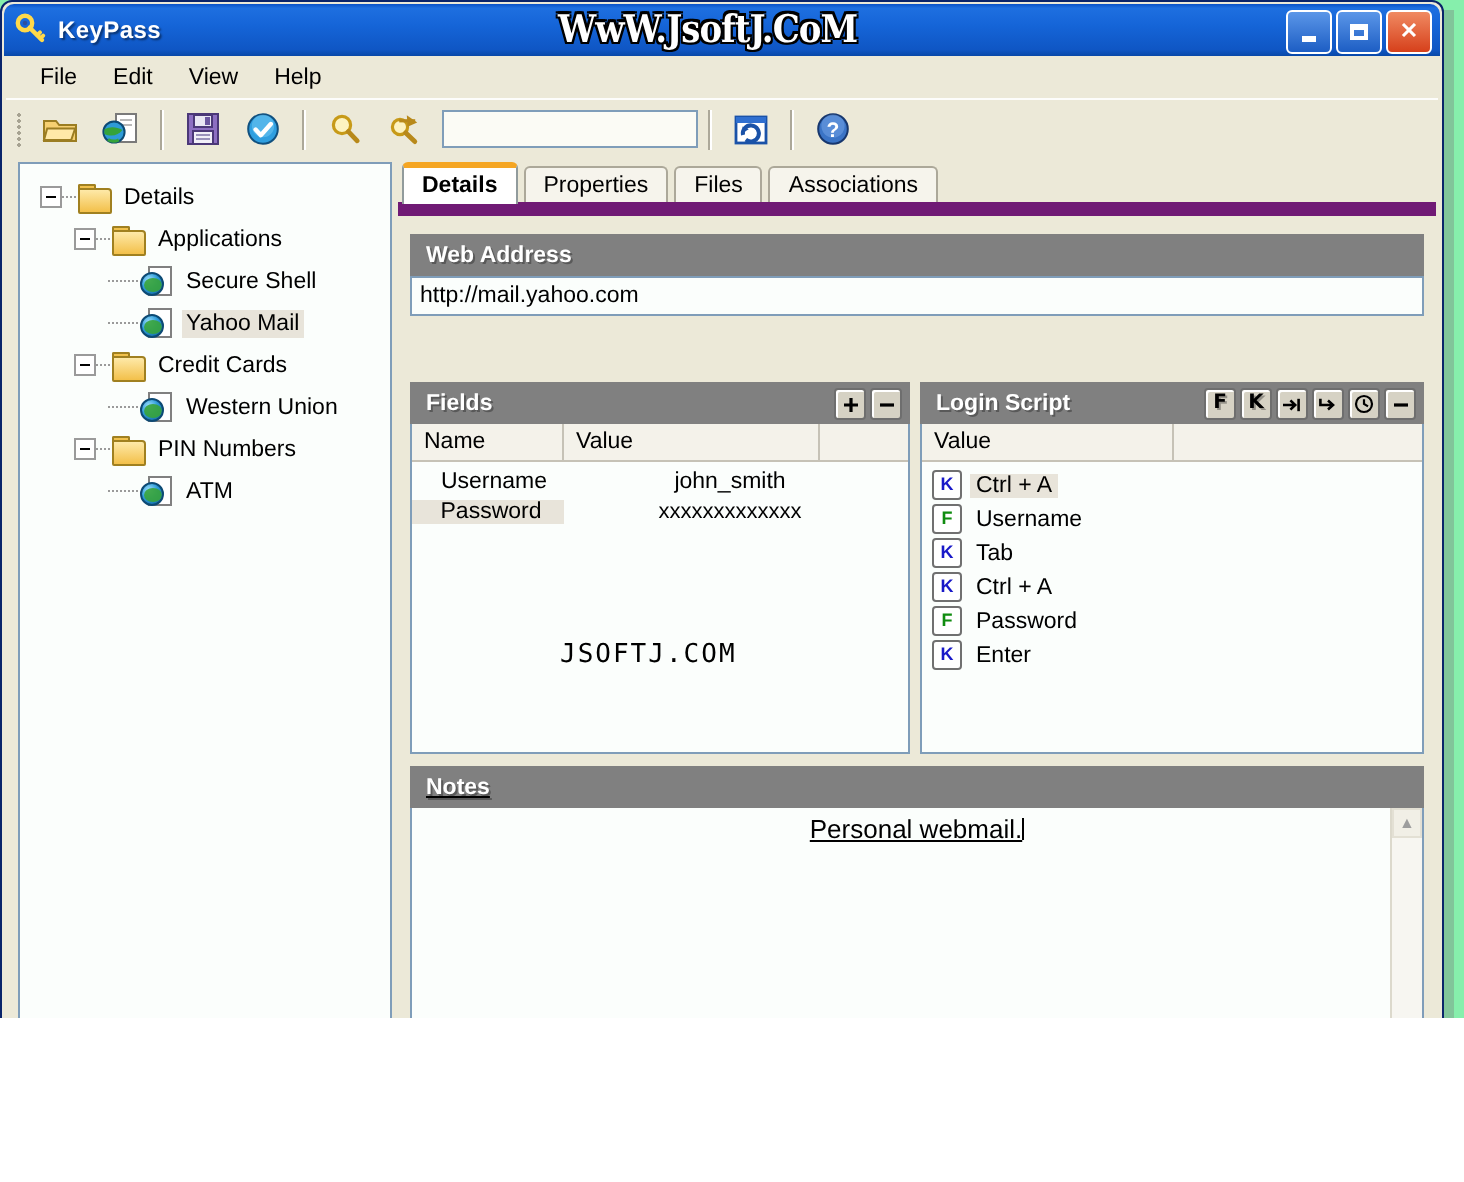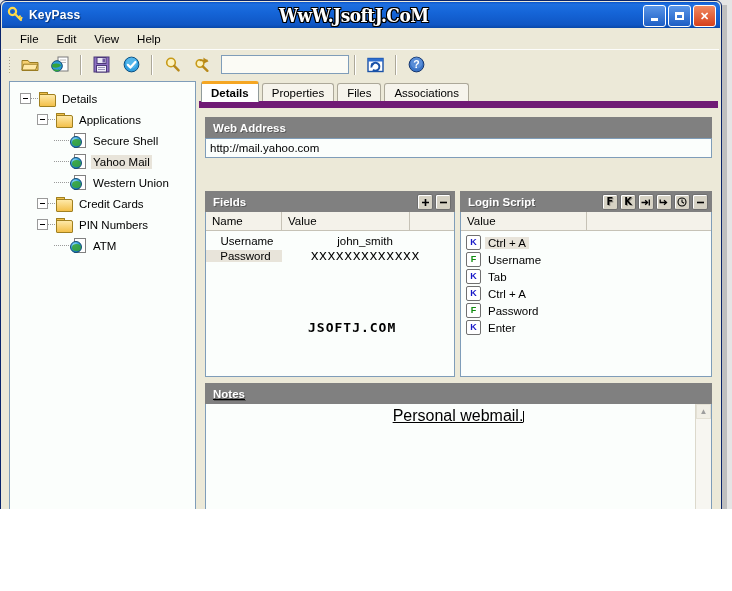--- a/index.html
+++ b/index.html
@@ -4,21 +4,21 @@
 <style>
   html,body{margin:0;padding:0;background:#ffffff;}
   body{
     font-family:"Liberation Sans", sans-serif;
     -webkit-font-smoothing:none;
   }
   #app{
     position:relative;
     width:732px;height:509px;
     overflow:hidden;
-    background:#e5e5e5;
+    background:#86efac;
   }
 
   
   .window{
     position:absolute;left:0;top:0;width:722px;height:578px;
     background:#ece9d8;
     border:1px solid #0a246a;
     box-sizing:border-box;
     border-radius:6px 6px 0 0;
   }
@@ -218,40 +218,40 @@
   }
   .colh{
     display:flex;align-items:center;padding-left:6px;
     border-right:1px solid #c6c2b6;box-sizing:border-box;
     color:#000;
   }
   .colh:last-child{border-right:none;}
   .row{display:flex;height:15px;font-size:11.5px;align-items:center;}
   .cell{padding-left:6px;box-sizing:border-box;white-space:nowrap;overflow:hidden;}
   .cell.hl{background:#e8e4da;padding-right:3px;}
-  .mask{letter-spacing:0px;font-family:Liberation Mono, monospace;font-size:14px;}
+  .mask{letter-spacing:0px;font-family:Liberation Sans, sans-serif;font-size:11px;}
 
   .badge{
     width:13px;height:13px;border:1px solid #707070;border-radius:2px;
     background:#fff;display:inline-flex;align-items:center;justify-content:center;
     font-size:9px;font-weight:bold;line-height:1;flex:0 0 auto;
     font-family:"Liberation Sans",sans-serif;
   }
   .badge.k{color:#1818c8;}
   .badge.f{color:#108c10;}
   .ls-row{display:flex;align-items:center;height:17px;padding-left:5px;font-size:11.5px;}
   .ls-text{margin-left:4px;padding:0 3px;}
   .ls-text.hl{background:#e8e4da;}
 
   .notes-area{
     background:#fbfefc;border:1px solid #7f9db9;border-top:none;
     box-sizing:border-box;position:relative;overflow:hidden;
   }
   .notes-text{
-    padding:3px 4px;font-size:16px;color:#000;white-space:pre;
+    padding:3px 4px;font-size:13px;color:#000;white-space:pre;
   }
   .caret{display:inline-block;width:1px;height:11px;background:#000;vertical-align:-1px;}
 
   .vscroll{
     position:absolute;right:0;top:0;width:15px;bottom:15px;
     background:#f7f6f1;border-left:1px solid #dcd9cc;
   }
   .hscroll{
     position:absolute;left:0;right:15px;bottom:0;height:15px;
     background:#f7f6f1;border-top:1px solid #dcd9cc;
@@ -260,23 +260,23 @@
   .sb-arrow{
     width:15px;height:15px;display:flex;align-items:center;justify-content:center;
     color:#9d9d9d;font-size:8px;background:#f1efe6;border:1px solid #e3e0d4;
     box-sizing:border-box;
   }
   .sb-arrow.up{position:absolute;top:0;right:0;}
   .sb-arrow.left{position:absolute;left:0;bottom:0;}
   .sb-arrow.right{position:absolute;right:0;bottom:0;}
 
   .watermark-body{
-    position:absolute;left:102px;top:108px;
+    position:absolute;left:74px;top:108px;
     font-family:"DejaVu Sans Mono",monospace;
-    font-size:13px;font-weight:bold;color:#000;letter-spacing:1px;
+    font-size:13px;font-weight:normal;color:#000;letter-spacing:1px;
   }
 
   .statusbar{
     position:absolute;left:2px;bottom:2px;width:716px;height:18px;
     background:#ece9d8;box-sizing:border-box;
   }
   .grip-br{
     position:absolute;right:3px;bottom:2px;width:12px;height:12px;
   }
   .grip-br i{position:absolute;width:2px;height:2px;background:#aca899;}
@@ -452,40 +452,40 @@
           <span class="ind" style="width:38px"></span>
           <span class="dots dotline" style="width:16px"></span>
           <span class="globe">
               <span class="page"></span>
               <span class="ball"></span>
             </span>
           <span class="tlabel sel">Yahoo Mail</span>
         </div>
 
         <div class="trow">
+          <span class="ind" style="width:21px"></span>
+          <span class="expander">
+              <i></i>
+            </span>
+          <span class="dots dotline" style="width:8px"></span>
+          <span class="folder">
+              <span class="ft"></span>
+              <span class="fb"></span>
+            </span>
+          <span class="tlabel">Credit Cards</span>
+        </div>
+
+        <div class="trow">
           <span class="ind" style="width:38px"></span>
           <span class="dots dotline" style="width:16px"></span>
           <span class="globe">
               <span class="page"></span>
               <span class="ball"></span>
             </span>
           <span class="tlabel">Western Union</span>
-        </div>
-
-        <div class="trow">
-          <span class="ind" style="width:21px"></span>
-          <span class="expander">
-              <i></i>
-            </span>
-          <span class="dots dotline" style="width:8px"></span>
-          <span class="folder">
-              <span class="ft"></span>
-              <span class="fb"></span>
-            </span>
-          <span class="tlabel">Credit Cards</span>
         </div>
 
         <div class="trow">
           <span class="ind" style="width:21px"></span>
           <span class="expander">
               <i></i>
             </span>
           <span class="dots dotline" style="width:8px"></span>
           <span class="folder">
               <span class="ft"></span>

